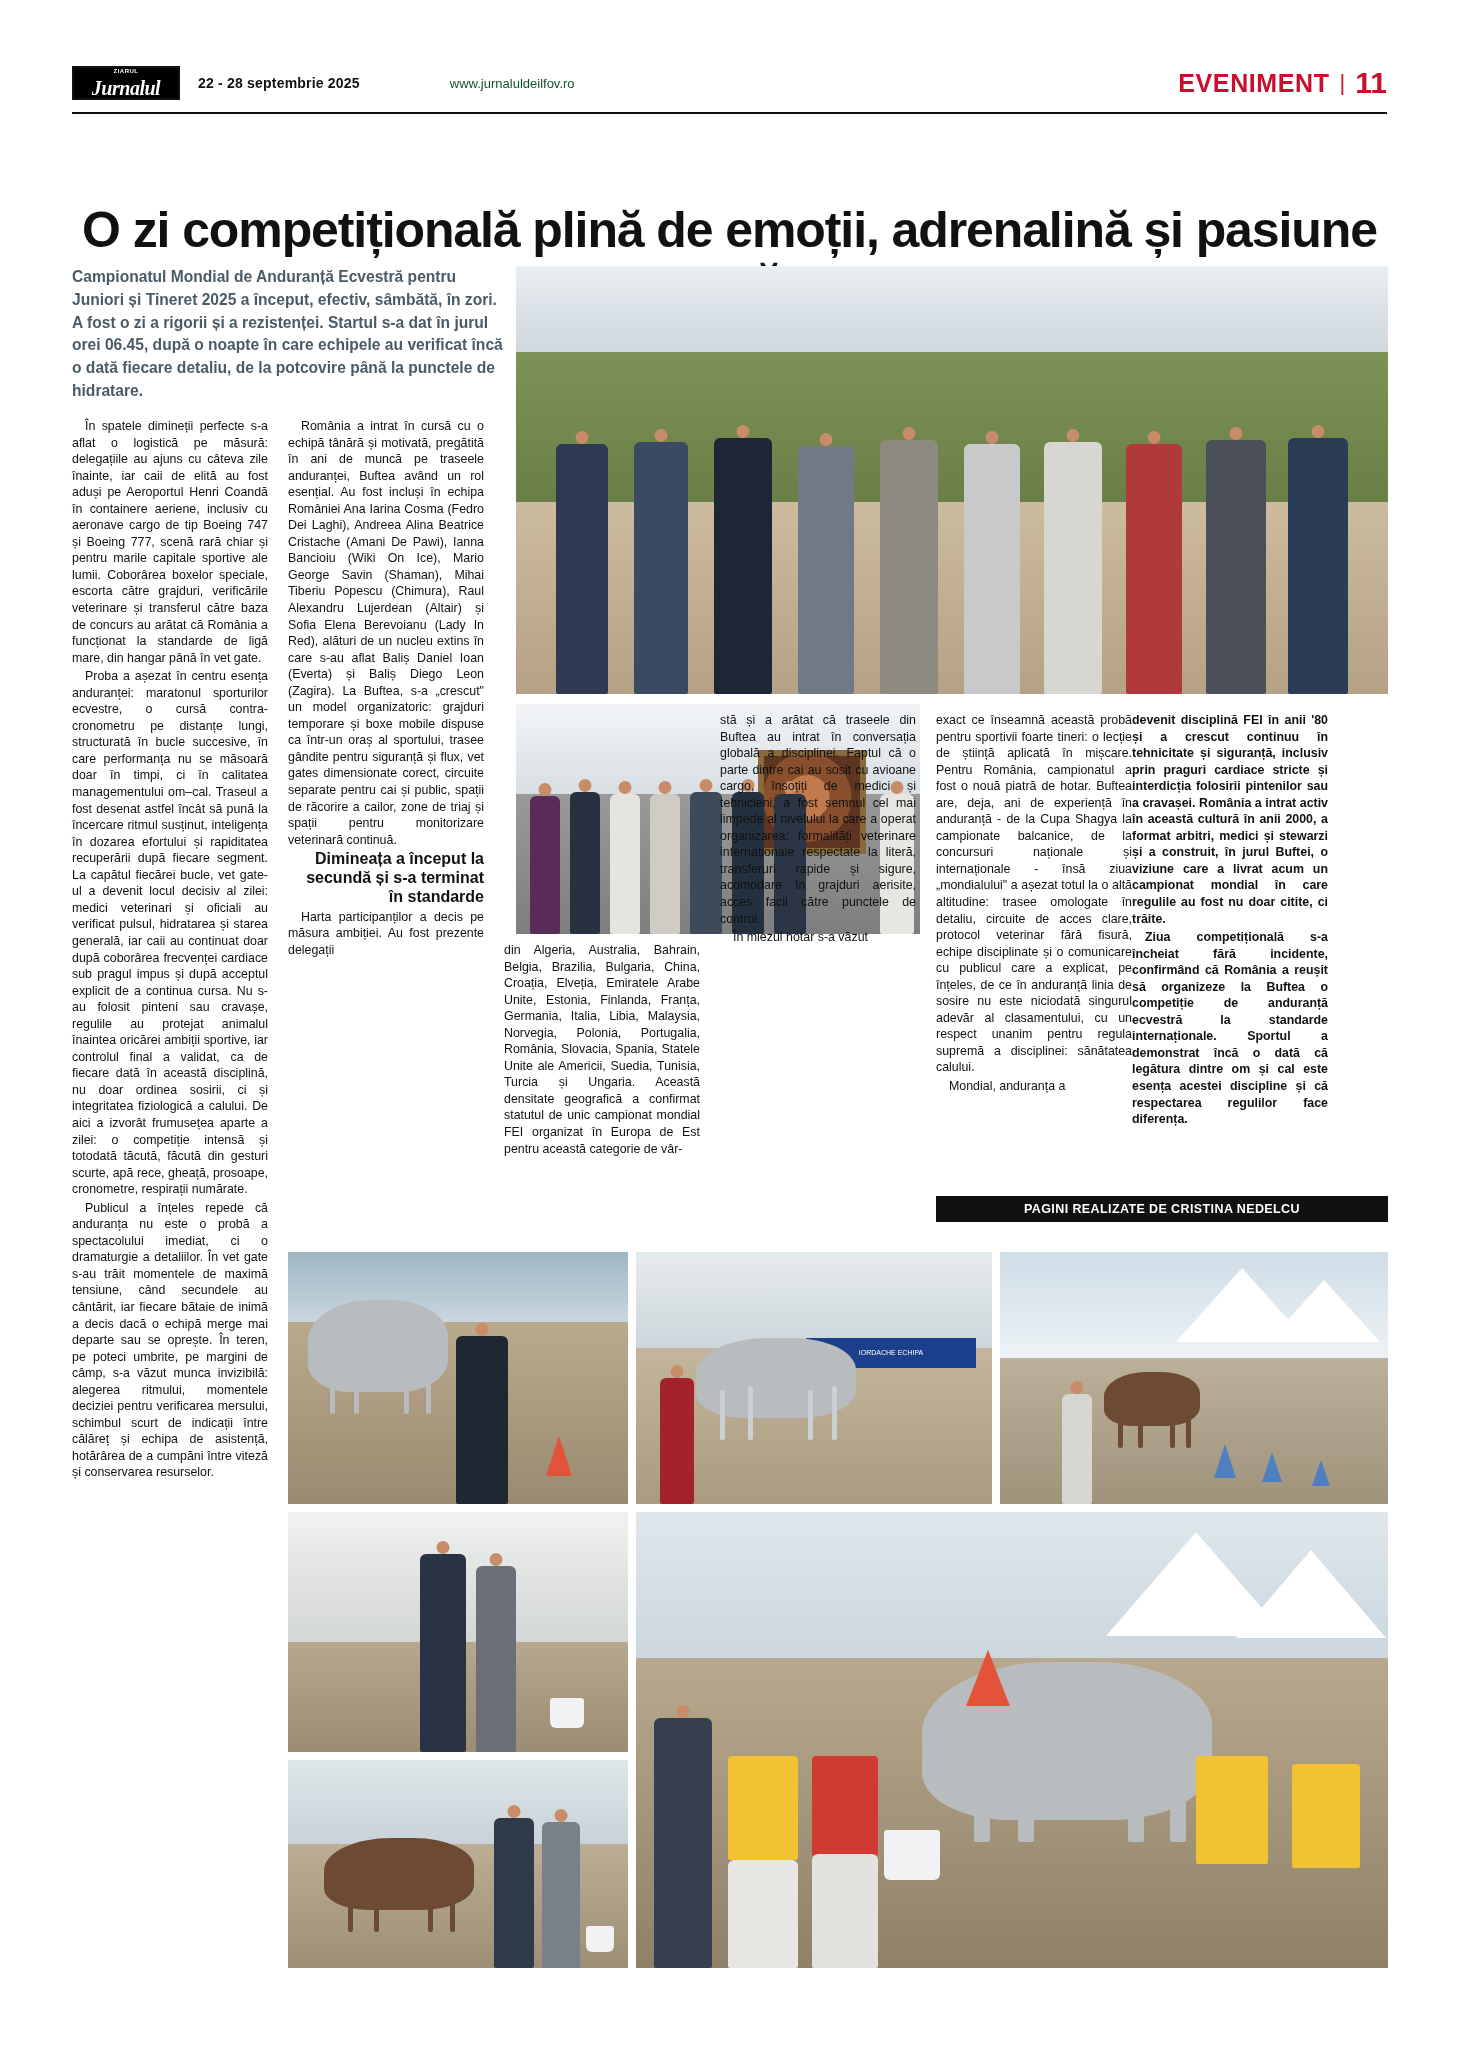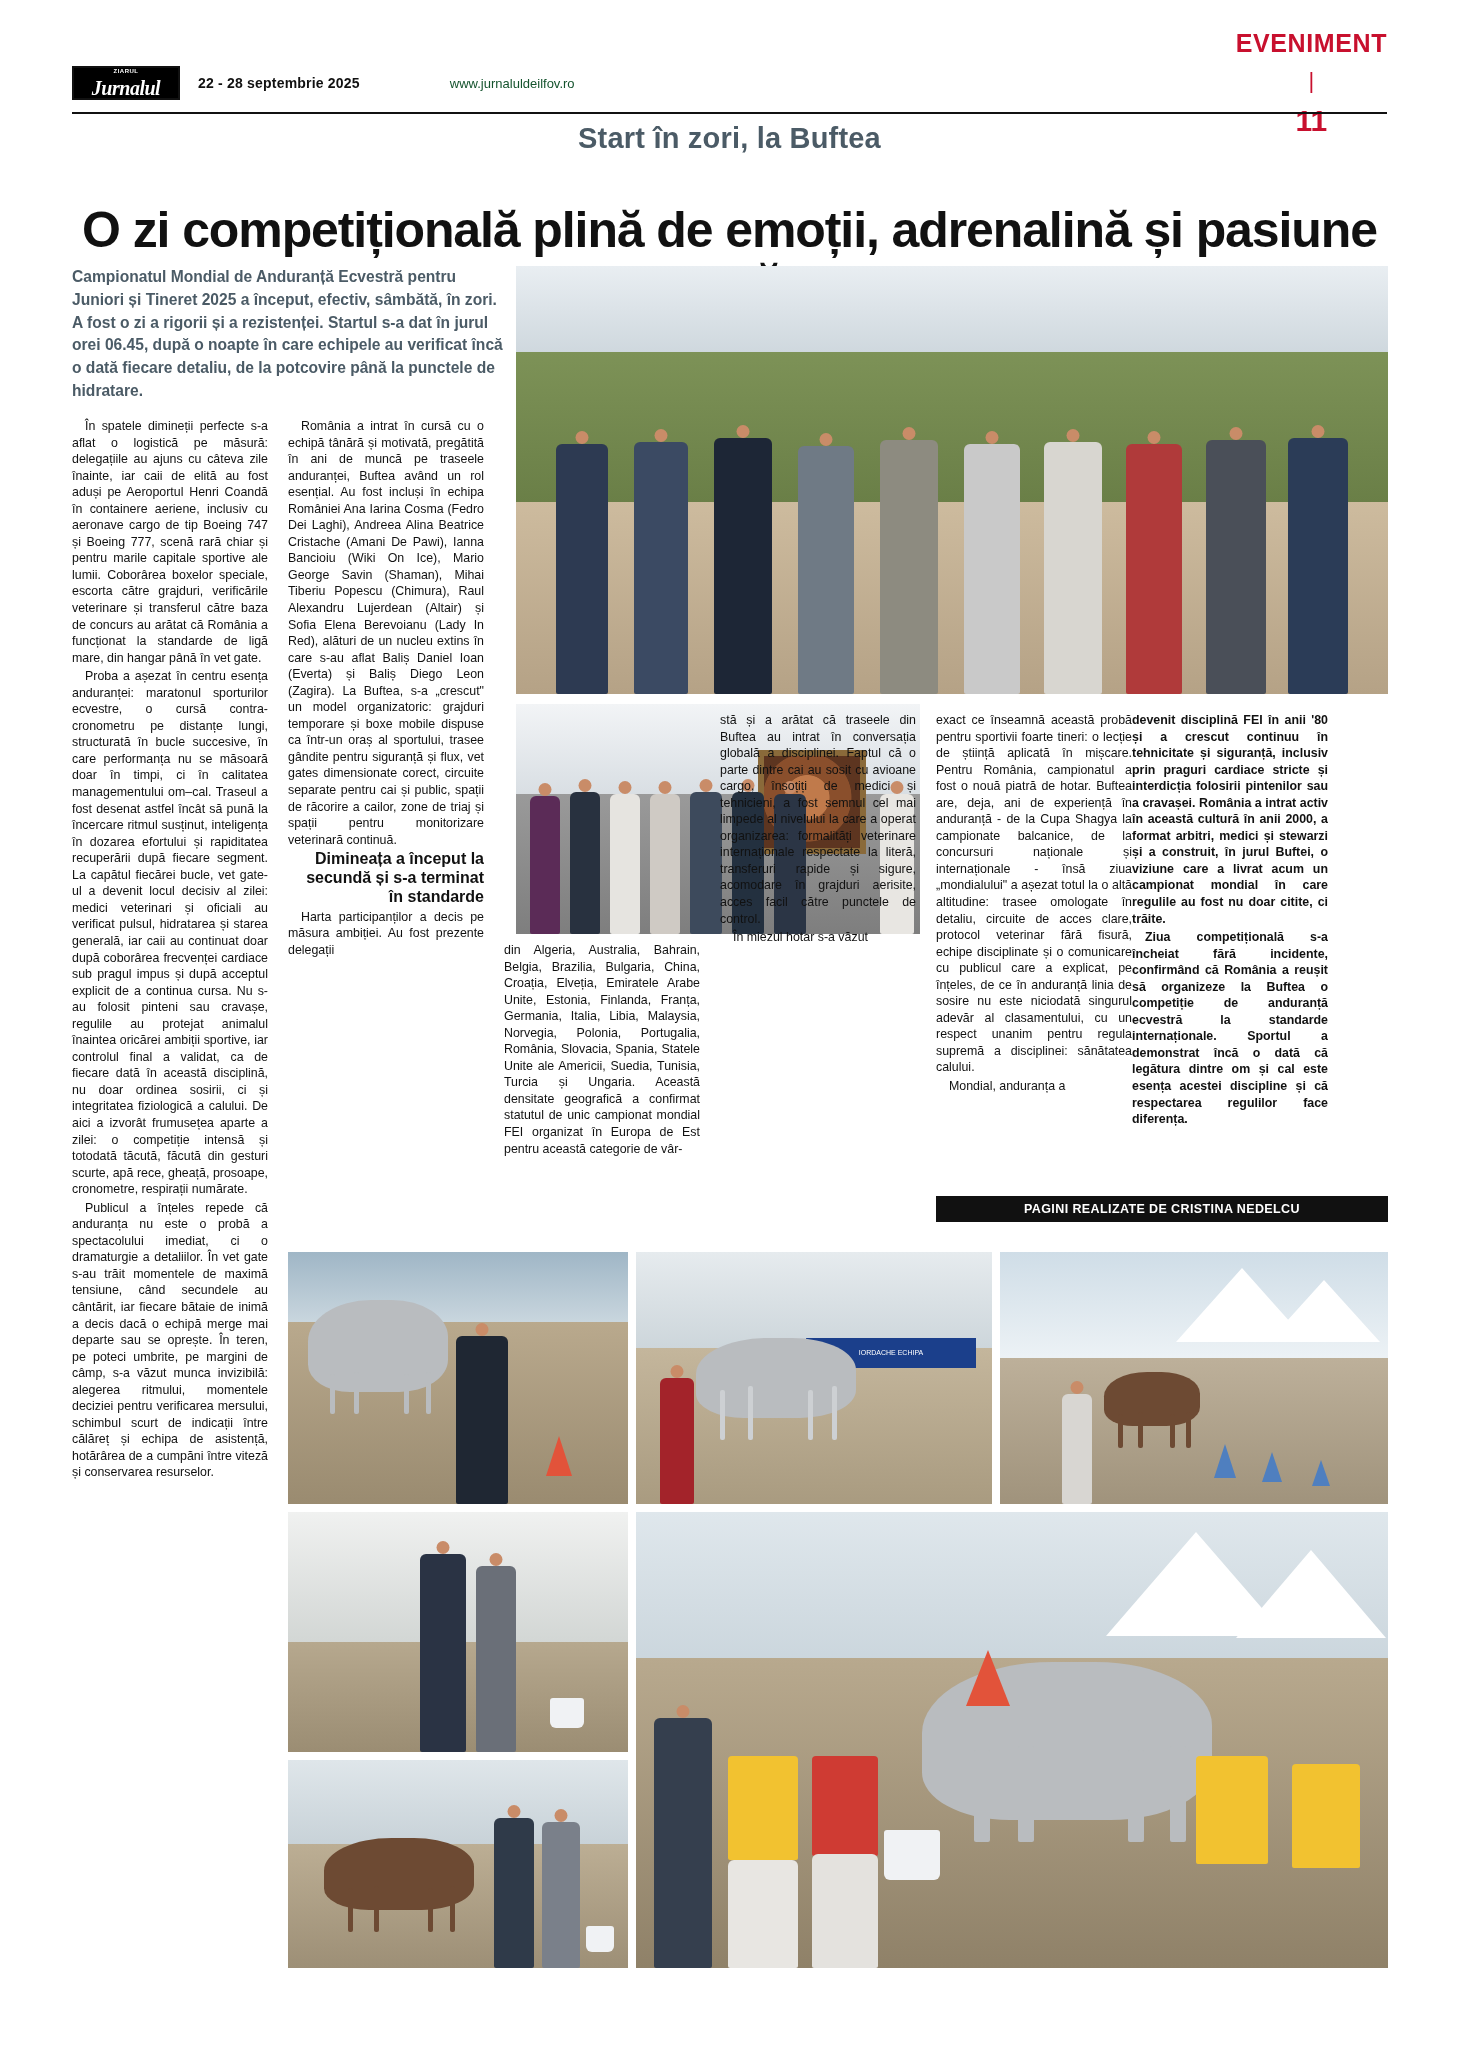--- a/index.html
+++ b/index.html
@@ -64,21 +64,20 @@
   .masthead-site {
     margin-left: 90px;
     font-size: 13px;
     color: #14532d;
   }
   .masthead-right {
     margin-left: auto;
     display: flex;
     align-items: center;
     gap: 10px;
-    flex-direction: column;
   }
   .masthead-section {
     font-size: 25px;
     font-weight: bold;
     color: #c8102e;
     letter-spacing: .6px;
   }
   .masthead-sep {
     font-size: 22px;
     color: #c8102e;
@@ -299,21 +298,20 @@
     <div class="masthead-date">22 - 28 septembrie 2025</div>
     <div class="masthead-site">www.jurnaluldeilfov.ro</div>
     <div class="masthead-right">
       <div class="masthead-section">EVENIMENT</div>
       <div class="masthead-sep">|</div>
       <div class="masthead-page">11</div>
     </div>
   </div>
   <div class="rule-top"></div>
 
-  <div class="kicker">Start în zori, la Buftea</div>
   <h1 class="headline">O zi competițională plină de emoții, adrenalină și pasiune pură</h1>
 
   <div class="lead">Campionatul Mondial de Anduranță Ecvestră pentru Juniori și Tineret 2025 a început, efectiv, sâmbătă, în zori. A fost o zi a rigorii și a rezistenței. Startul s-a dat în jurul orei 06.45, după o noapte în care echipele au verificat încă o dată fiecare detaliu, de la potcovire până la punctele de hidratare.</div>
 
   <div class="photo ph-sky" id="photo-main">
     <div class="scene">
       <div class="tentrow" style="top:0;height:86px;background:linear-gradient(#e9eef2,#cfd8de)"></div>
       <div class="grass" style="top:86px;height:150px"></div>
       <div class="ground" style="height:192px"></div>
       <div class="row-people">

